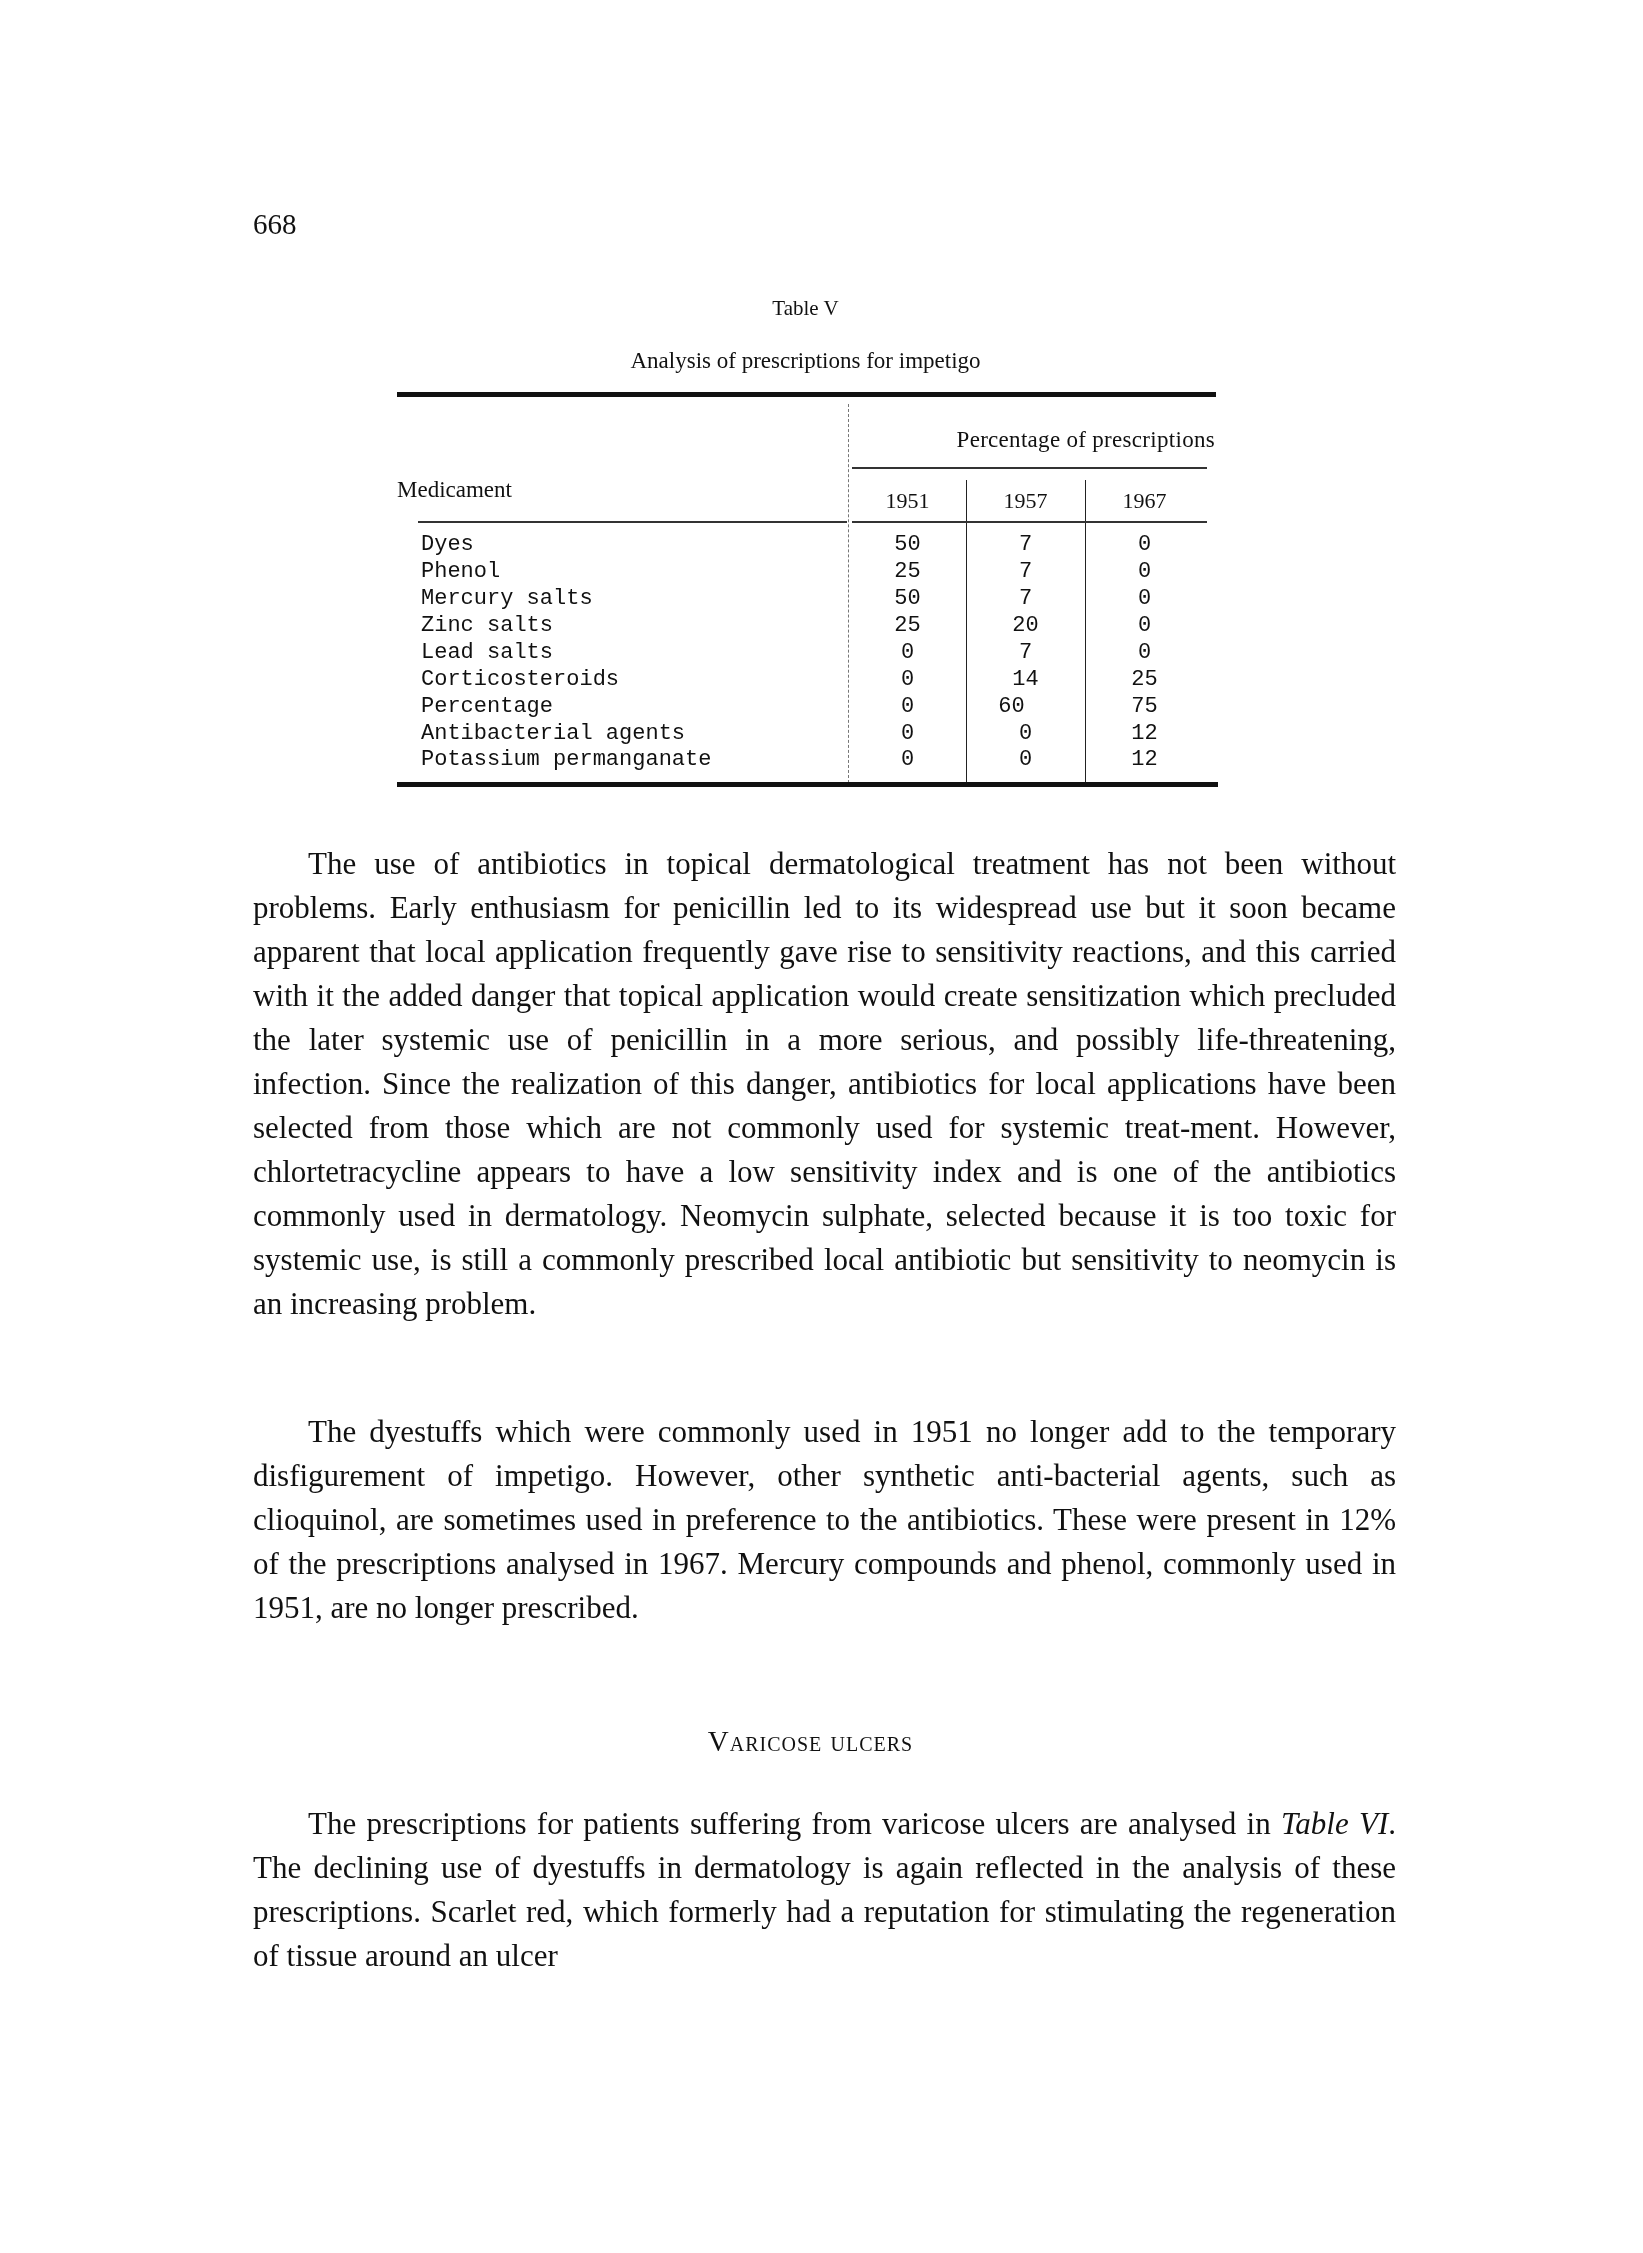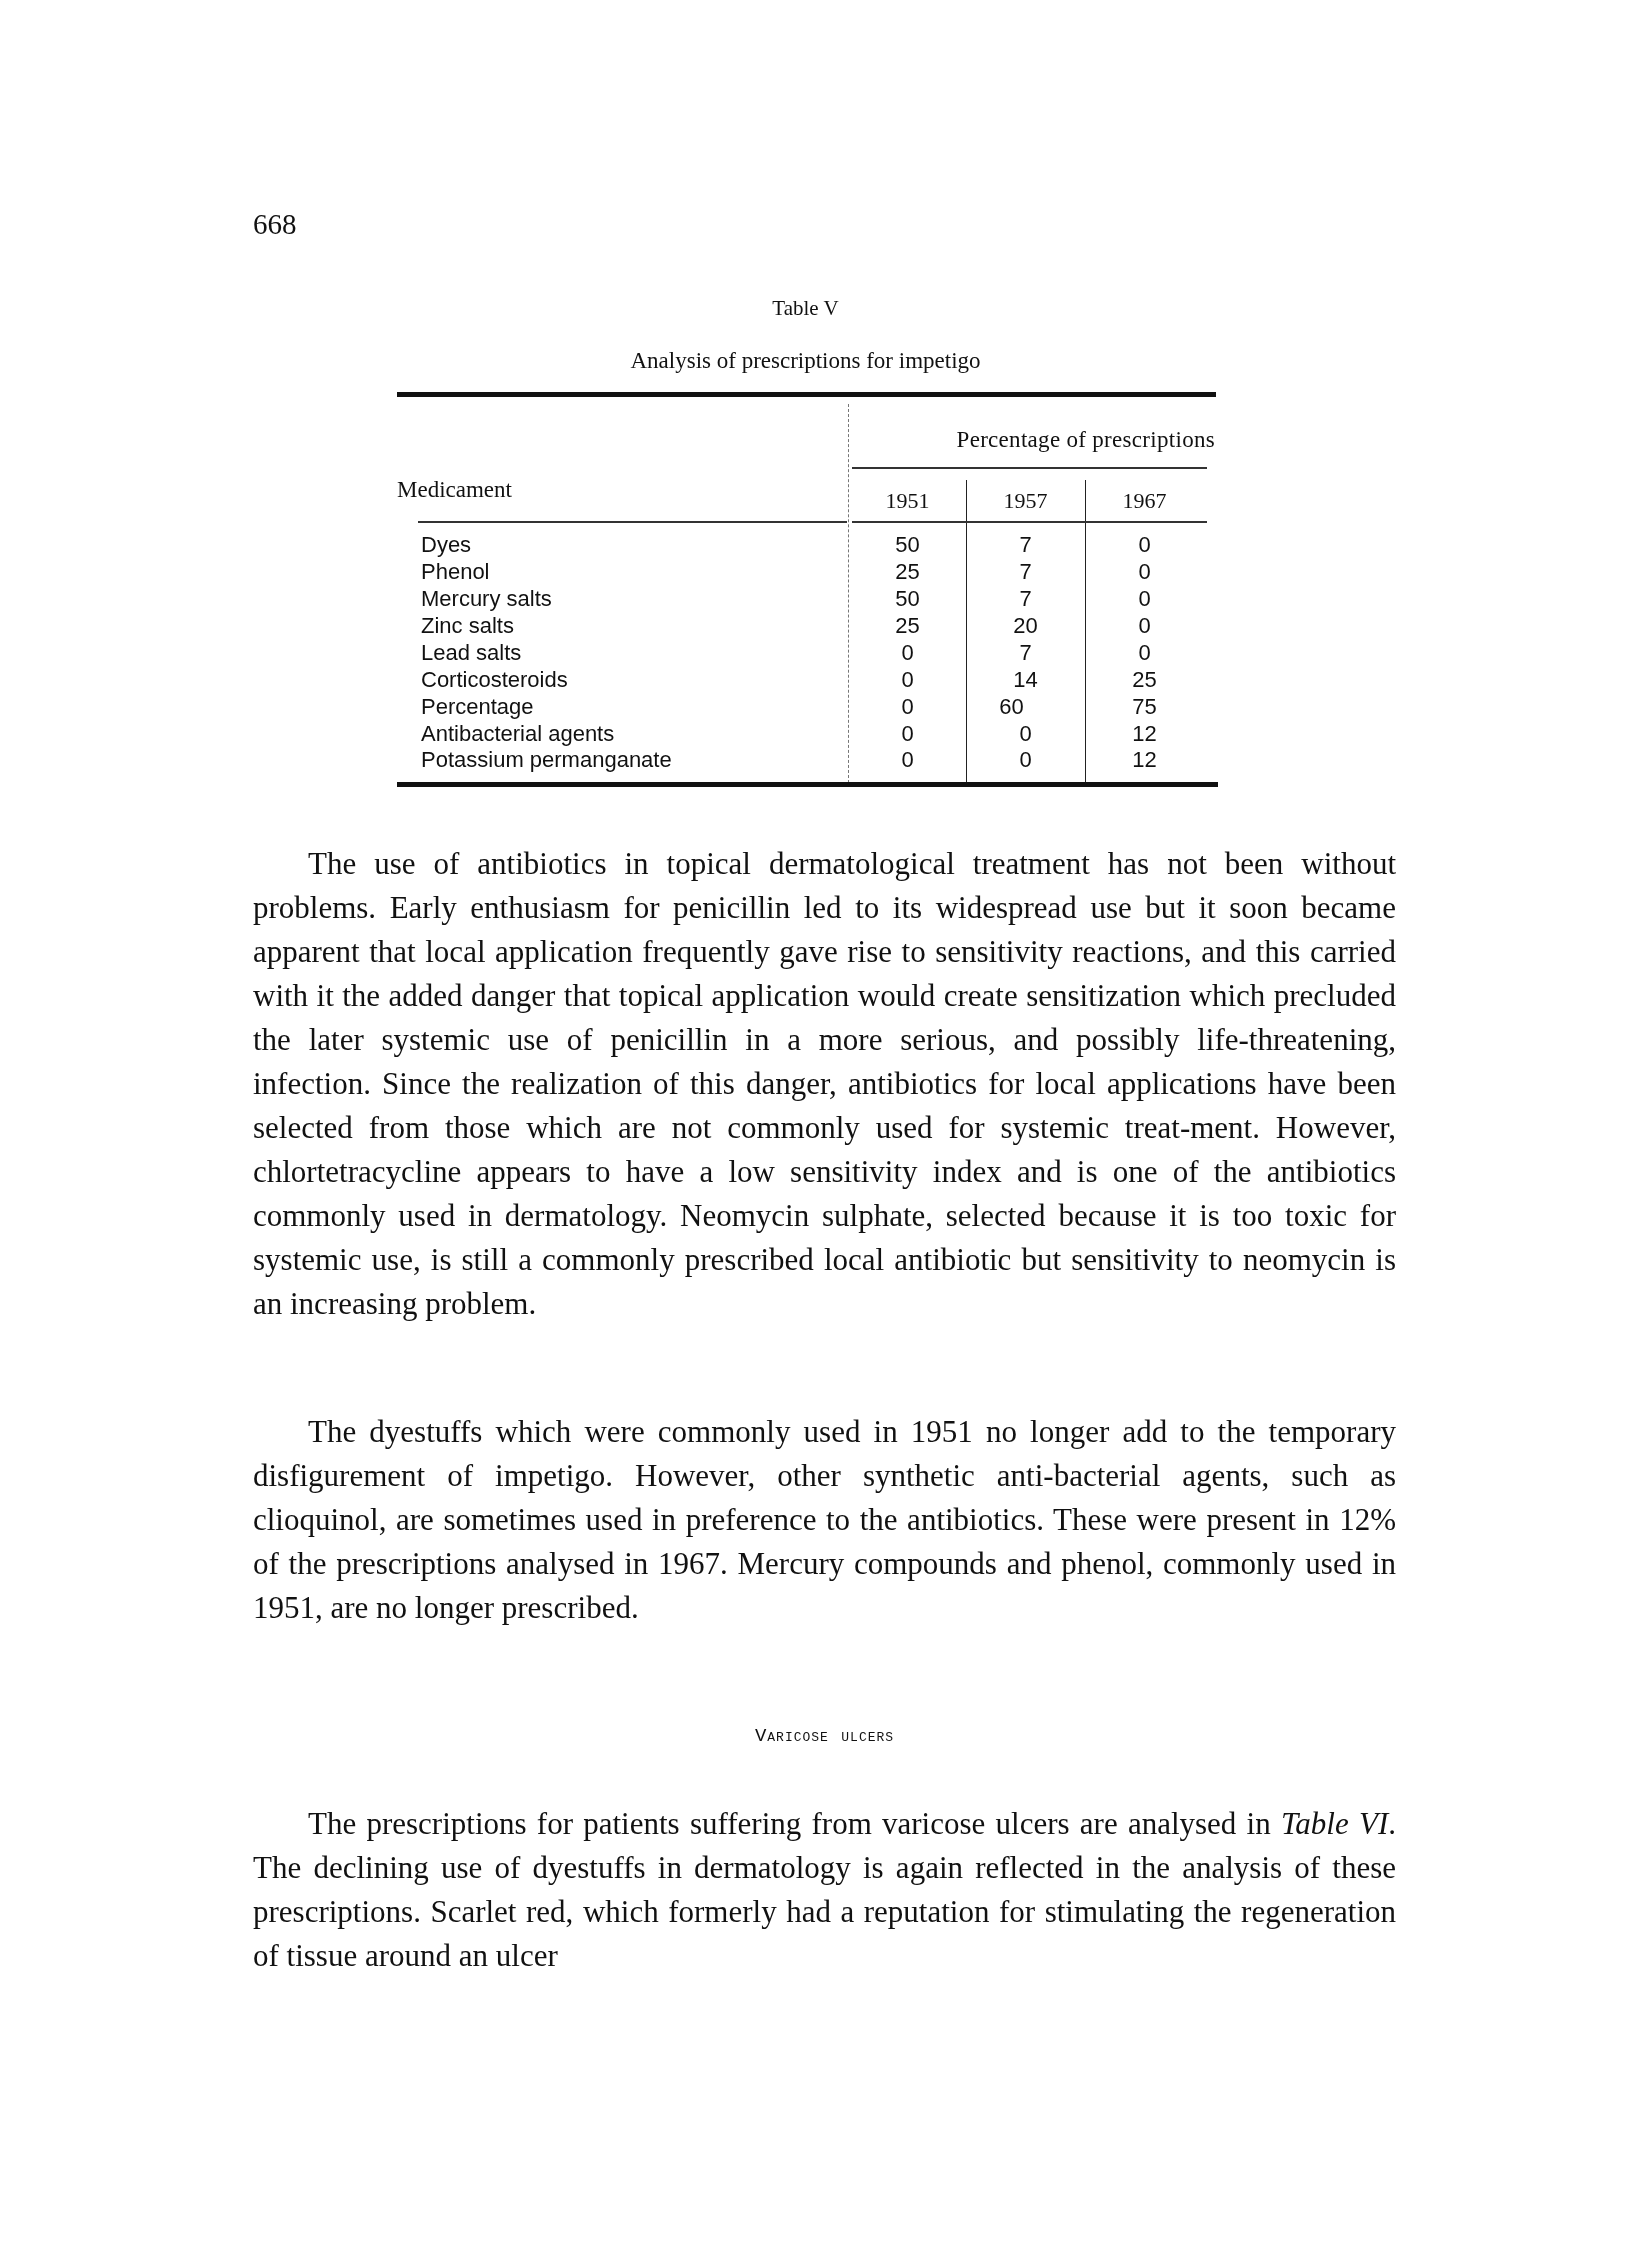--- a/index.html
+++ b/index.html
@@ -22,27 +22,27 @@
   .vline.v1 { left: 569px; }
   .vline.v2 { left: 688px; }
   .subrule { position: absolute; left: 455px; top: 75px; width: 355px; height: 1.9px; background: #333; }
   .headrule-left { position: absolute; left: 21px; top: 129px; width: 429px; height: 1.9px; background: #333; }
   .headrule-right { position: absolute; left: 455px; top: 129px; width: 355px; height: 1.9px; background: #333; }
 
   .th-medicament { position: absolute; left: 0; width: 451px; top: 85px; text-align: left; font-size: 23px; font-family: "Liberation Serif", serif; }
   .th-percent { position: absolute; left: 455px; width: 363px; top: 35px; text-align: right; font-size: 23px; letter-spacing: 0.3px; font-family: "Liberation Serif", serif; }
   .th-year { position: absolute; top: 96px; width: 117px; text-align: center; font-size: 22px; font-family: "Liberation Serif", serif; }
 
-  .row { position: absolute; left: 0; width: 819px; height: 27px; font-size: 22px; font-family: Liberation Sans, sans-serif; }
+  .row { position: absolute; left: 0; width: 819px; height: 27px; font-size: 22px; font-family: Liberation Mono, monospace; }
   .row .label { position: absolute; left: 24px; top: 0; }
   .row .val { position: absolute; top: 0; width: 117px; text-align: center; }
 
   .para { position: absolute; left: 253px; width: 1143px; font-size: 31px; line-height: 44px; text-align: justify; font-family: "Liberation Serif", serif; }
   .para .indent { display: inline-block; width: 55px; }
-  .section-heading { position: absolute; left: 253px; width: 1143px; top: 1725px; text-align: center; font-size: 19px; font-variant: small-caps; letter-spacing: 1px; font-family: Liberation Mono, monospace; }
+  .section-heading { position: absolute; left: 239px; width: 1143px; top: 1725px; text-align: center; font-size: 29px; font-variant: small-caps; letter-spacing: 1px; font-family: Liberation Serif, serif; }
   em { font-style: italic; }
 </style>
 </head>
 <body>
 
 <div class="running-head">
   <span class="page-number">668</span>
 </div>
 
 <div class="table-label">Table V</div>

